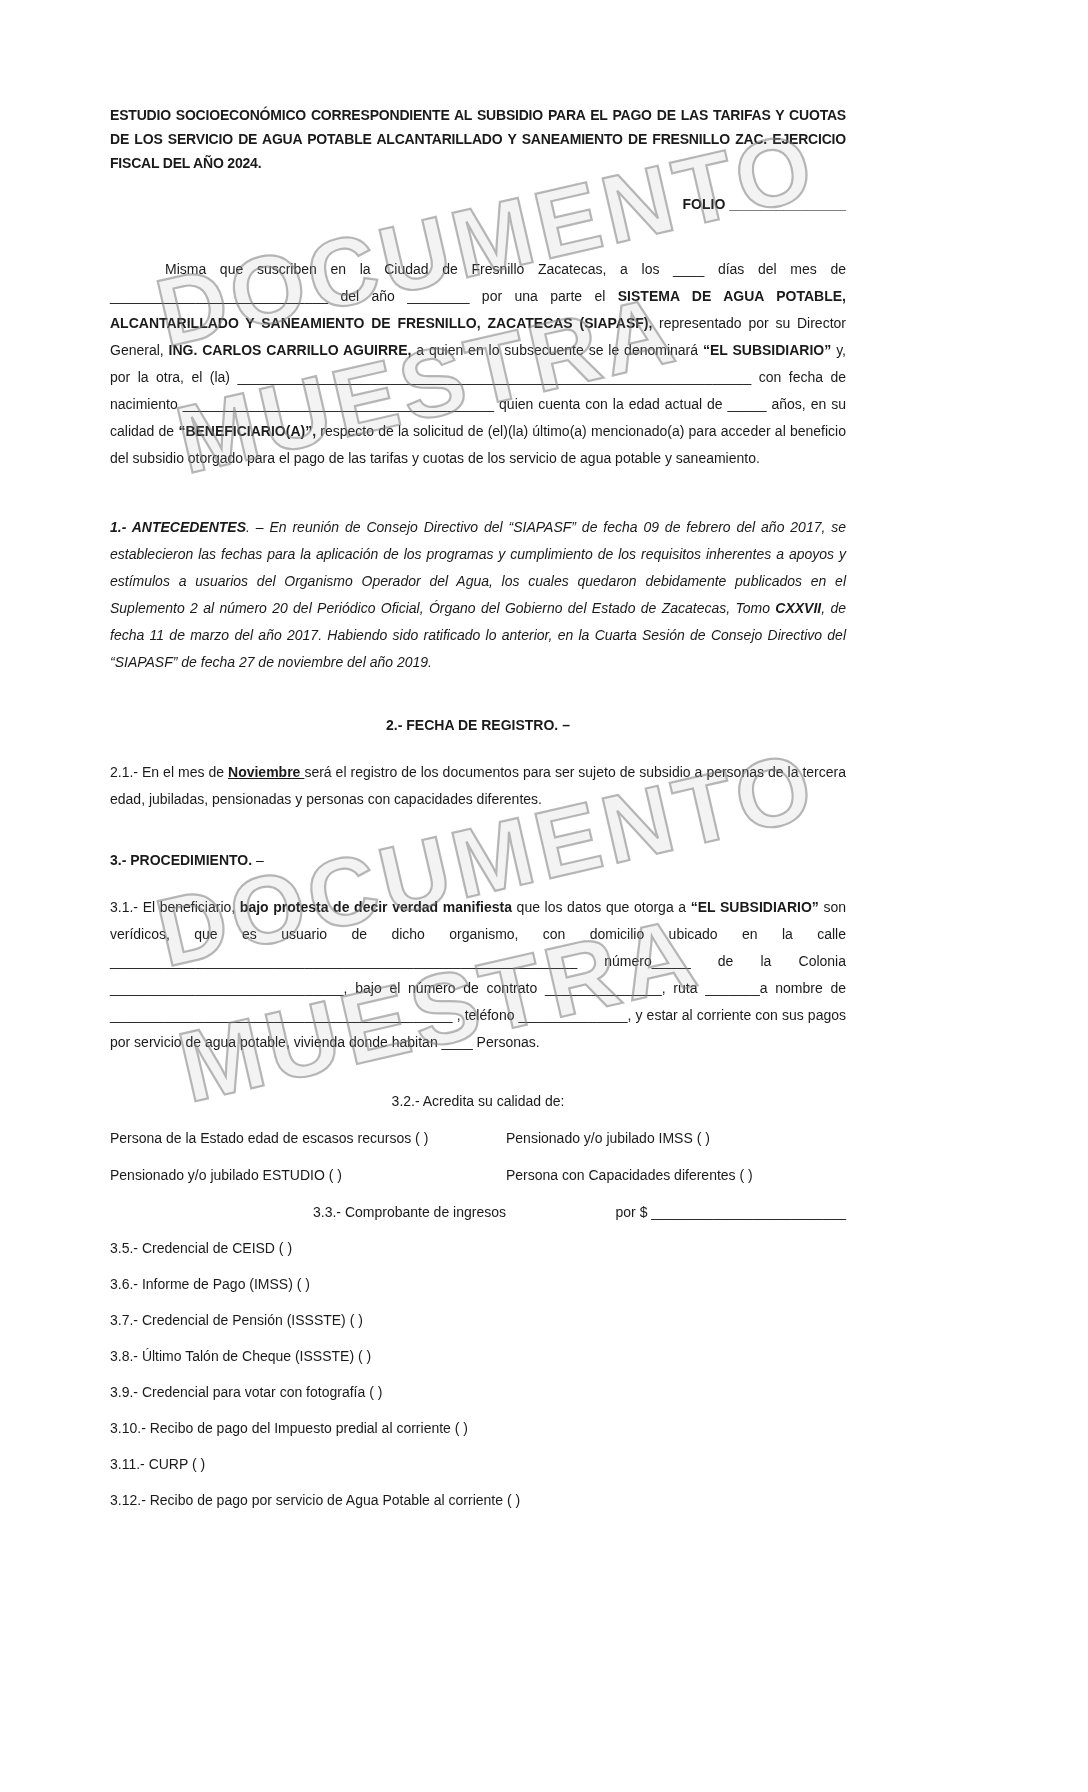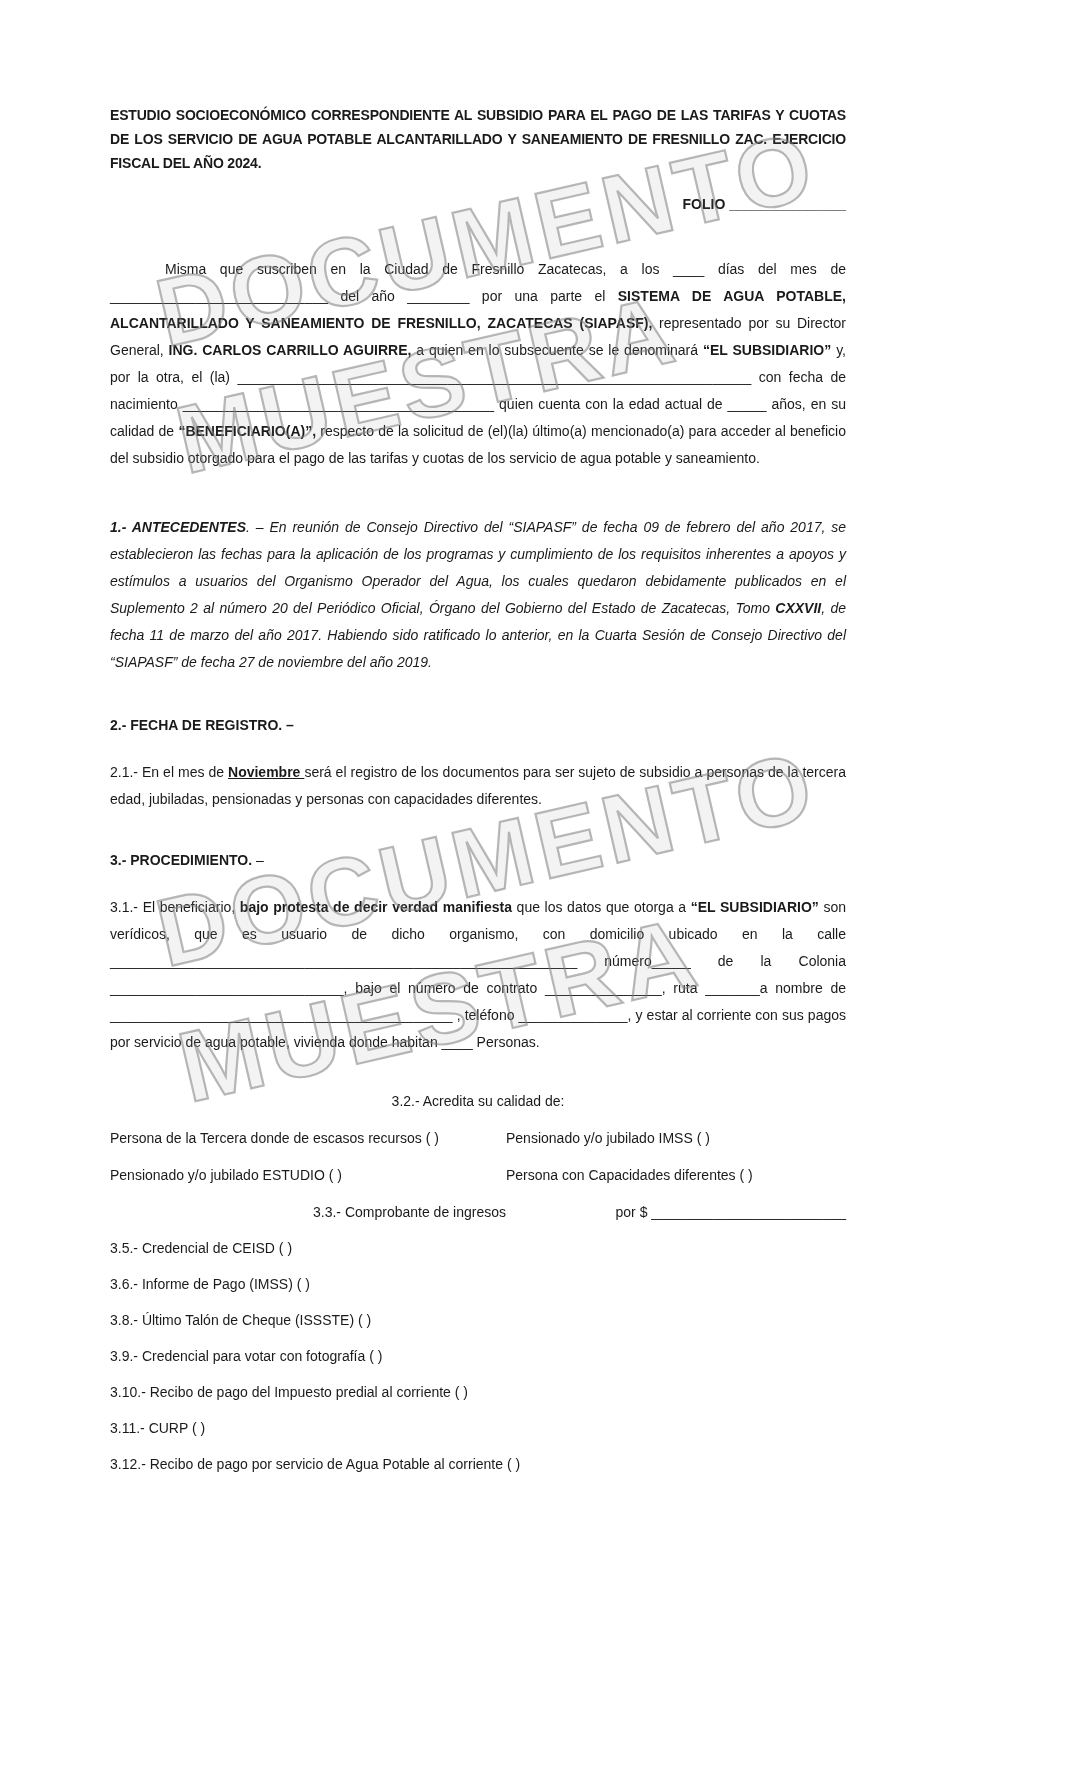--- a/index.html
+++ b/index.html
@@ -39,21 +39,21 @@
   .folio {
     margin-top: 16px;
     text-align: right;
     font-weight: bold;
   }
 
   .para { text-align: justify; }
 
   .intro   { margin-top: 38px; text-indent: 55px; }
   .sec1    { margin-top: 42px; font-style: italic; }
-  .h2      { margin-top: 36px; font-weight: bold; text-align: left; }
+  .h2      { margin-top: 36px; font-weight: bold; text-align: center; }
   .p21     { margin-top: 20px; }
   .h3      { margin-top: 34px; text-align: left; }
   .p31     { margin-top: 20px; }
   .p32     { margin-top: 32px; text-align: center; }
 
   .cb-row {
     display: flex;
     margin-top: 10px;
     text-align: left;
     line-height: 27px;
@@ -106,37 +106,38 @@
 
     <p class="para p21"><span>2.1.- En el mes de </span><b class="u"> Noviembre </b><span> será el registro de los documentos para ser sujeto de subsidio a personas de la tercera edad, jubiladas, pensionadas y personas con capacidades diferentes.</span></p>
 
     <p class="h3"><b>3.- PROCEDIMIENTO. </b><span>–</span></p>
 
     <p class="para p31"><span>3.1.- El beneficiario, </span><b>bajo protesta de decir verdad manifiesta</b><span> que los datos que otorga a </span><b>“EL SUBSIDIARIO”</b><span> son verídicos, que es usuario de dicho organismo, con domicilio ubicado en la calle ____________________________________________________________ número_____ de la Colonia ______________________________, bajo el número de contrato _______________, ruta _______a nombre de ____________________________________________ , teléfono ______________, y estar al corriente con sus pagos por servicio de agua potable, vivienda donde habitan ____ Personas.</span></p>
 
     <p class="p32">3.2.- Acredita su calidad de:</p>
 
     <div class="cb-row">
-      <span class="cb-left">Persona de la Tercera donde de escasos recursos (   )</span>
+      <span class="cb-left">Persona de la Estado edad de escasos recursos (   )</span>
       <span class="cb-right">Pensionado y/o jubilado IMSS (   )</span>
     </div>
 
     <div class="cb-row">
       <span class="cb-left">Pensionado y/o jubilado ESTUDIO (   )</span>
       <span class="cb-right">Persona con Capacidades diferentes (   )</span>
     </div>
 
     <div class="p33-row">
       <span class="p33-left">3.3.- Comprobante de ingresos</span>
       <span class="p33-right">por $ _________________________</span>
     </div>
 
     <div class="items">
       <p class="item">3.5.- Credencial de CEISD (   )</p>
       <p class="item">3.6.- Informe de Pago (IMSS) (   )</p>
+      <p class="item">3.7.- Credencial de Pensión (ISSSTE) (   )</p>
       <p class="item">3.8.- Último Talón de Cheque (ISSSTE) (   )</p>
       <p class="item">3.9.- Credencial para votar con fotografía (   )</p>
       <p class="item">3.10.- Recibo de pago del Impuesto predial al corriente (   )</p>
       <p class="item">3.11.- CURP (   )</p>
       <p class="item">3.12.- Recibo de pago por servicio de Agua Potable al corriente (   )</p>
     </div>
 
   </div>
 
   <div class="watermark wm-doc1">DOCUMENTO</div>

